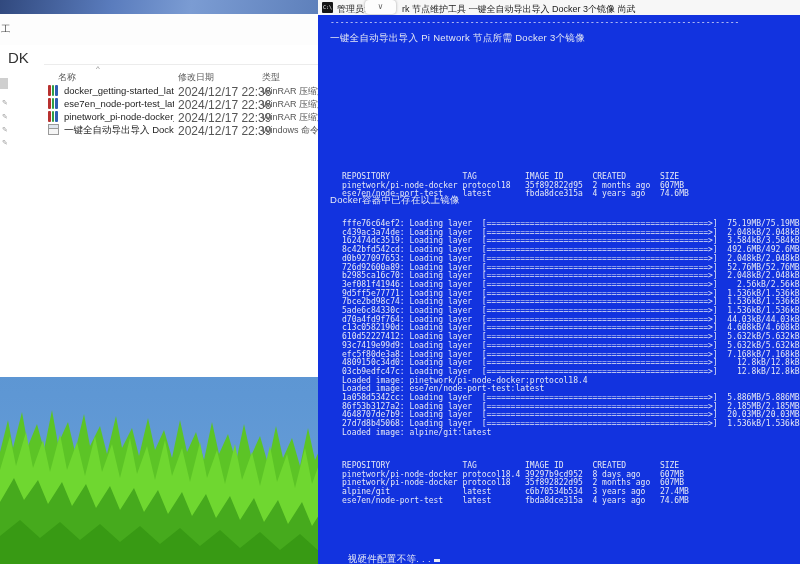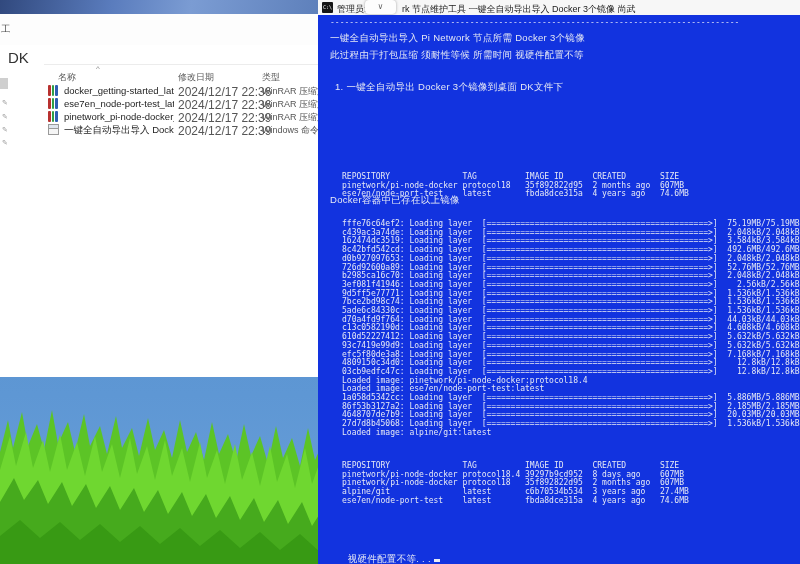--- a/index.html
+++ b/index.html
@@ -138,22 +138,20 @@
     <span class="c-icon">C:\</span>
     <span class="c-title-prefix">管理员: Pi</span>
     <span class="pill">
       <span>∨</span>
     </span>
     <span class="c-title-suffix">rk 节点维护工具 一键全自动导出导入 Docker 3个镜像 尚武</span>
   </div>
   <div class="c-body">
     <div class="cl sep">-------------------------------------------------------------------------------------</div>
     <div class="cl zh" style="top:17px">一键全自动导出导入 Pi Network 节点所需 Docker 3个镜像</div>
-    <div class="cl zh" style="top:34px">此过程由于打包压缩 须耐性等候 所需时间 视硬件配置不等</div>
-    <div class="cl zh" style="top:66px;left:17px">1. 一键全自动导出 Docker 3个镜像到桌面 DK文件下</div>
     <pre class="cl mono" id="table1" style="top:146px">REPOSITORY               TAG          IMAGE ID      CREATED       SIZE
 pinetwork/pi-node-docker protocol18   35f892822d95  2 months ago  607MB
 ese7en/node-port-test    latest       fbda8dce315a  4 years ago   74.6MB</pre>
     <div class="cl zh" style="top:179px">Docker容器中已存在以上镜像</div>
     <pre class="cl mono" id="layers" style="top:193px">fffe76c64ef2: Loading layer  [==============================================&gt;]  75.19MB/75.19MB
 c439ac3a74de: Loading layer  [==============================================&gt;]  2.048kB/2.048kB
 162474dc3519: Loading layer  [==============================================&gt;]  3.584kB/3.584kB
 8c42bfd542cd: Loading layer  [==============================================&gt;]  492.6MB/492.6MB
 d0b927097653: Loading layer  [==============================================&gt;]  2.048kB/2.048kB
 726d92600a89: Loading layer  [==============================================&gt;]  52.76MB/52.76MB

